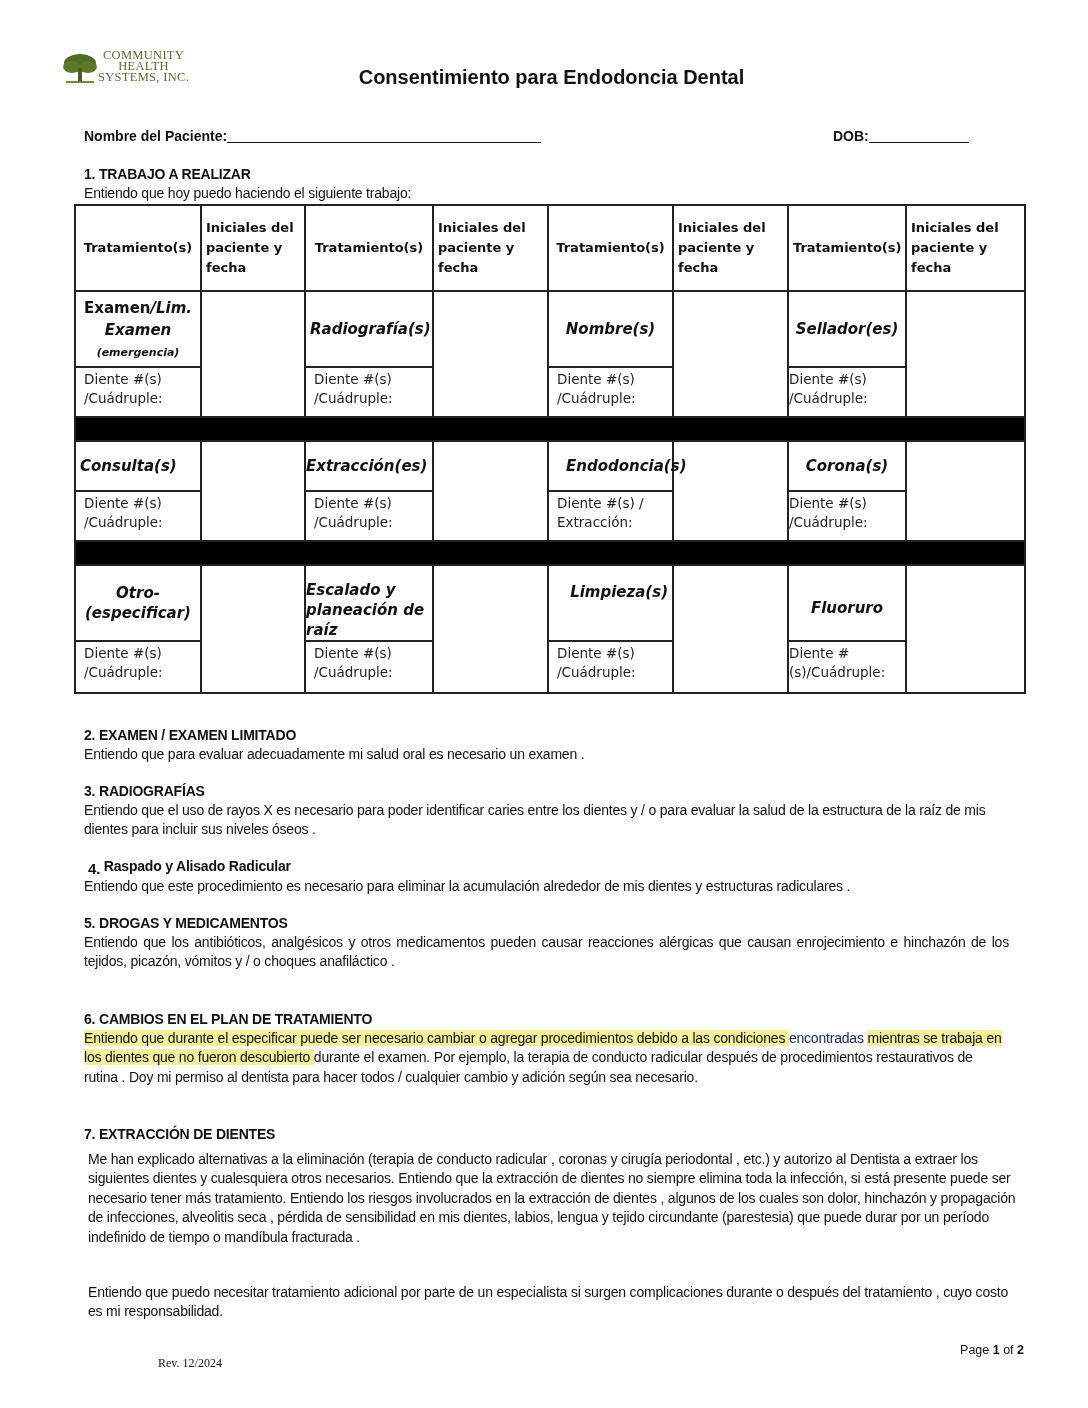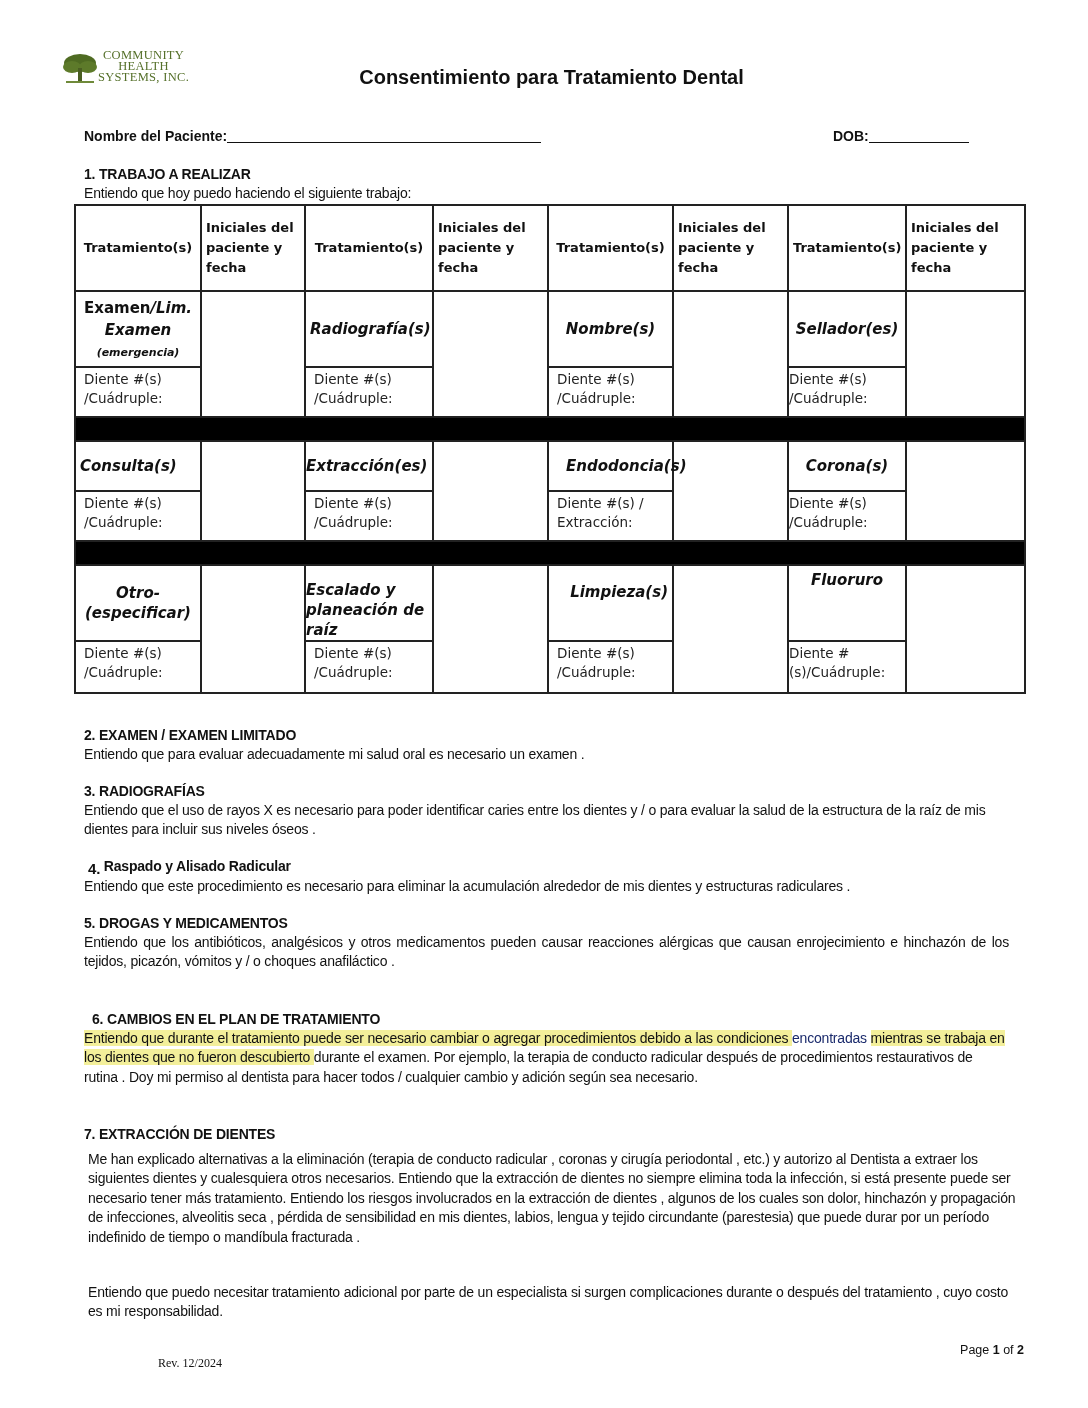--- a/index.html
+++ b/index.html
@@ -42,21 +42,21 @@
     <rect x="16" y="16" width="4" height="14" fill="#4a5e22"></rect>
     <rect x="4" y="29" width="28" height="2" fill="#6f8a3a"></rect>
   </svg>
   <div class="logo-text">
     <div>COMMUNITY</div>
     <div>HEALTH</div>
     <div>SYSTEMS, INC.</div>
   </div>
 </div>
 
-<div class="doc-title">Consentimiento para Tratamiento Dental</div>
+<div class="doc-title">Consentimiento para Endodoncia Dental</div>
 
 <div class="field-line" style="left:84px;">
   <span>Nombre del Paciente:</span><span class="line" style="width:314px;"></span>
 </div>
 <div class="field-line" style="left:833px;">
   <span>DOB:</span><span class="line" style="width:100px;"></span>
 </div>
 
 <div class="section-h" style="top:166px;">1. TRABAJO A REALIZAR</div>
 <div class="para" style="top:184px;">Entiendo que hoy puedo haciendo el siguiente trabajo:</div>
@@ -130,21 +130,21 @@
         <td colspan="8"></td>
       </tr>
 
   <tr>
     <td class="treat-name" style="height:74px; text-align:center; padding:0;">Otro-(especificar)</td>
     <td rowspan="2"></td>
     <td class="treat-name" style="padding-left:0; vertical-align:bottom;">Escalado y planeación de raíz</td>
     <td rowspan="2"></td>
     <td class="treat-name" style="text-align:right; vertical-align:top; padding-top:16px;">Limpieza(s)</td>
     <td rowspan="2"></td>
-    <td class="treat-name" style="text-align:center; vertical-align:top; padding-top:4px;margin-left:36px;">Fluoruro</td>
+    <td class="treat-name" style="text-align:center; vertical-align:top; padding-top:32px;margin-left:36px;">Fluoruro</td>
     <td rowspan="2"></td>
   </tr>
   <tr>
     <td class="tooth" style="height:48px; padding-left:8px;">Diente #(s) /Cuádruple:</td>
     <td class="tooth" style="padding-left:8px;">Diente #(s) /Cuádruple:</td>
     <td class="tooth" style="padding-left:8px;">Diente #(s) /Cuádruple:</td>
     <td class="tooth" style="padding-left:0;">Diente #(s)/Cuádruple:</td>
   </tr>
 </tbody>
   </table>
@@ -156,23 +156,23 @@
 <div class="para" style="top:801px; width:935px;">Entiendo que el uso de rayos X es necesario para poder identificar caries entre los dientes y / o para evaluar la salud de la estructura de la raíz de mis dientes para incluir sus niveles óseos .</div>
 
 <div class="section-h" style="top:857px; left:88px;">
   <span style="font-size:15px; position:relative; top:3px;">4.</span> <span>Raspado y Alisado Radicular</span>
 </div>
 <div class="para" style="top:877px; width:935px;">Entiendo que este procedimiento es necesario para eliminar la acumulación alrededor de mis dientes y estructuras radiculares .</div>
 
 <div class="section-h" style="top:915px;">5. DROGAS Y MEDICAMENTOS</div>
 <div class="para" style="top:933px; width:925px; text-align:justify;">Entiendo que los antibióticos, analgésicos y otros medicamentos pueden causar reacciones alérgicas que causan enrojecimiento e hinchazón de los tejidos, picazón, vómitos y / o choques anafiláctico .</div>
 
-<div class="section-h" style="top:1011px;margin-left:8px;">6. CAMBIOS EN EL PLAN DE TRATAMIENTO</div>
+<div class="section-h" style="top:1011px;">6. CAMBIOS EN EL PLAN DE TRATAMIENTO</div>
 <div class="para" style="top:1029px; width:925px;">
-  <span class="hl">Entiendo que durante el tratamiento puede ser necesario cambiar o agregar procedimientos debido a las condiciones </span><span class="blue">encontradas</span>
+  <span class="hl">Entiendo que durante el especificar puede ser necesario cambiar o agregar procedimientos debido a las condiciones </span><span class="blue">encontradas</span>
   <span class="hl">mientras se trabaja en los dientes que no fueron descubierto </span><span>durante el examen. Por ejemplo, la terapia de conducto radicular después de procedimientos restaurativos de rutina . Doy mi permiso al dentista para hacer todos / cualquier cambio y adición según sea necesario.</span>
 </div>
 
 <div class="section-h" style="top:1126px;">7. EXTRACCIÓN DE DIENTES</div>
 <div class="para" style="top:1150px; left:88px; width:930px;">Me han explicado alternativas a la eliminación (terapia de conducto radicular , coronas y cirugía periodontal , etc.) y autorizo al Dentista a extraer los siguientes dientes y cualesquiera otros necesarios. Entiendo  que la extracción de dientes no siempre elimina toda la infección, si está presente puede ser necesario tener más tratamiento. Entiendo los riesgos involucrados en la extracción de dientes , algunos de los cuales son dolor, hinchazón y propagación de infecciones, alveolitis seca , pérdida de sensibilidad en mis dientes, labios, lengua y tejido circundante (parestesia) que puede durar por un período indefinido de tiempo o mandíbula fracturada .</div>
 <div class="para" style="top:1283px; left:88px; width:930px;">Entiendo que puedo necesitar tratamiento adicional por parte de un especialista si surgen complicaciones durante o después del tratamiento , cuyo costo es mi  responsabilidad.</div>
 
 <div class="rev">Rev. 12/2024</div>
 <div class="page-num">
   <span>Page </span><b>1</b><span> of </span><b>2</b>

